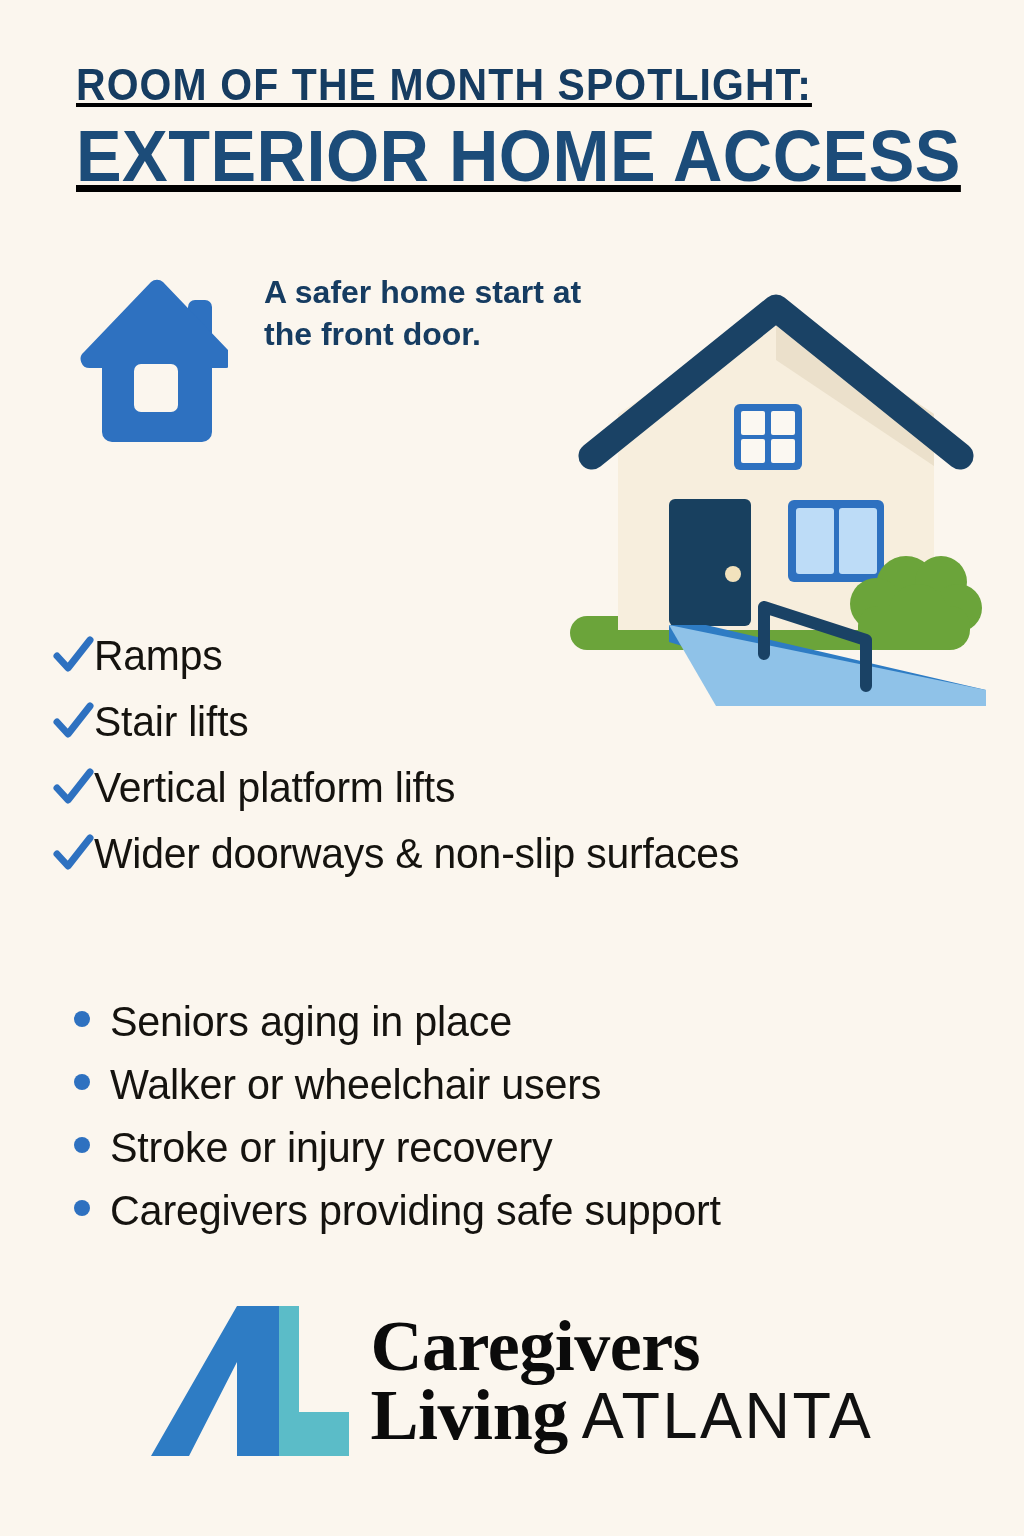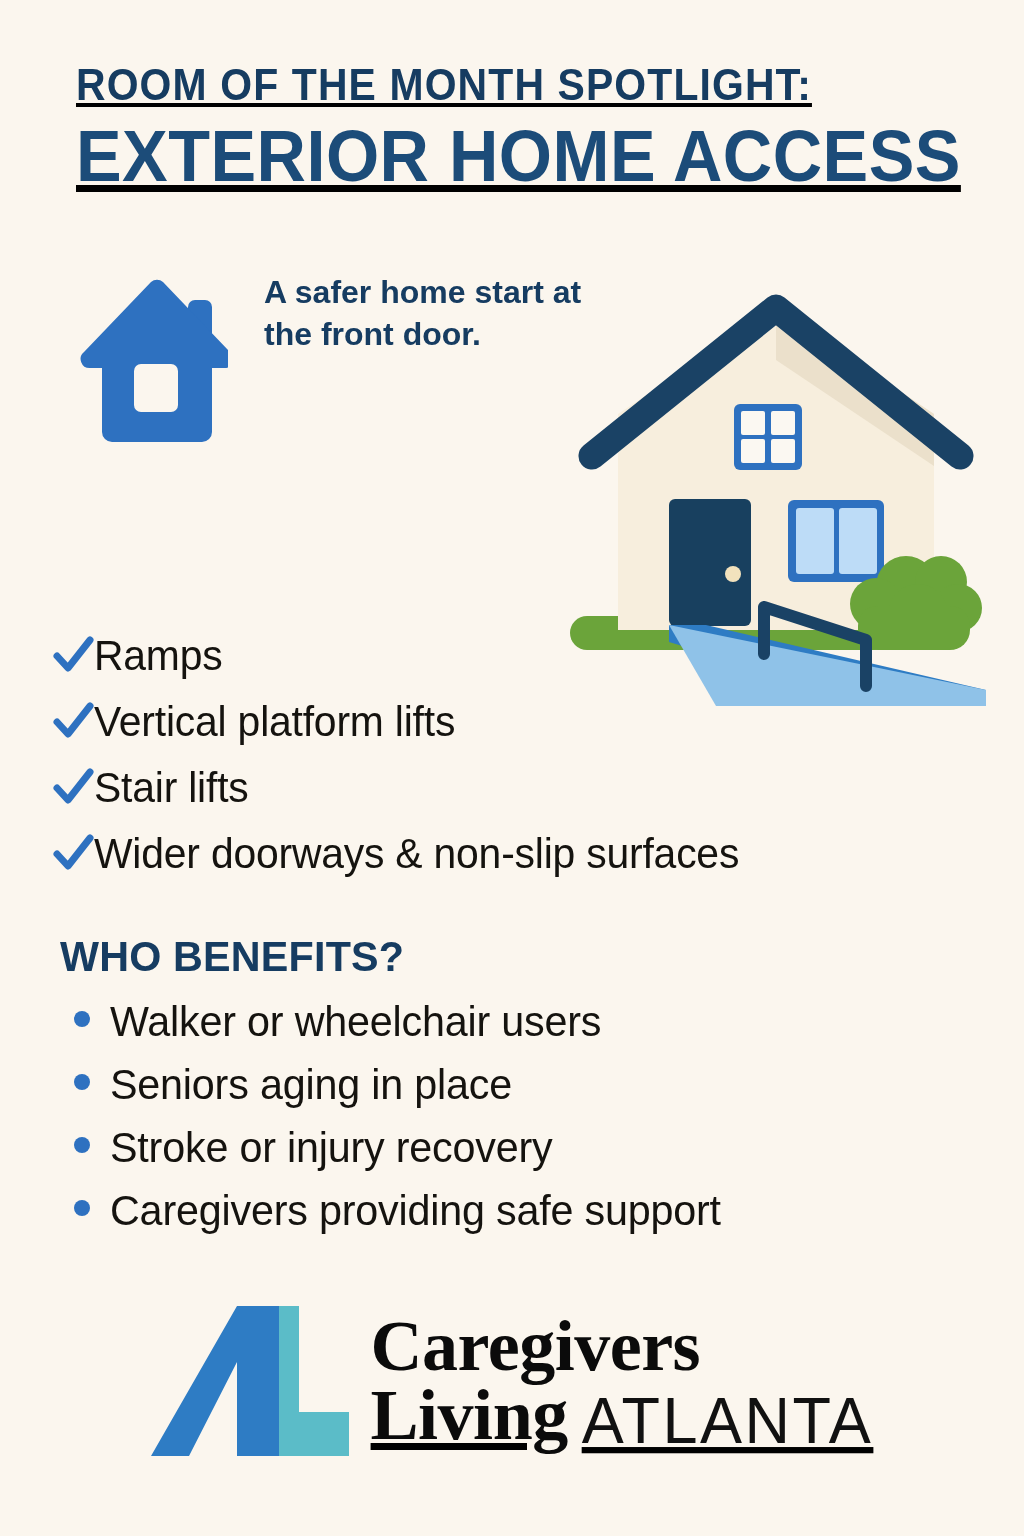--- a/index.html
+++ b/index.html
@@ -197,24 +197,23 @@
   .logo-line1 {
     font-family: "Liberation Serif", serif;
     font-weight: bold;
     font-size: 72px;
     line-height: 0.96;
     color: #0B0B0B;
     letter-spacing: -0.5px;
   }
   .logo-line2 {
     display: flex;
-    align-items: flex-end;
+    align-items: center;
     line-height: 0.96;
     margin-top: 0;
-    text-decoration: underline;
   }
   .logo-living {
     font-family: "Liberation Serif", serif;
     font-weight: bold;
     font-size: 72px;
     color: #0B0B0B;
     letter-spacing: -0.5px;
   }
   .logo-atlanta {
     font-family: "Liberation Sans", sans-serif;
@@ -298,48 +297,45 @@
     <div class="check-item">
       <svg class="check-mark" viewBox="0 0 42 40">
         <path d="M5 20 L16 32 L38 4" fill="none" stroke="#2E71C0" stroke-width="7" stroke-linecap="round" stroke-linejoin="round"></path>
       </svg>
       <span class="check-label">Ramps</span>
     </div>
     <div class="check-item">
       <svg class="check-mark" viewBox="0 0 42 40">
         <path d="M5 20 L16 32 L38 4" fill="none" stroke="#2E71C0" stroke-width="7" stroke-linecap="round" stroke-linejoin="round"></path>
       </svg>
-      <span class="check-label">Vertical platform lifts</span>
+      <span class="check-label">Stair lifts</span>
     </div>
     <div class="check-item">
       <svg class="check-mark" viewBox="0 0 42 40">
         <path d="M5 20 L16 32 L38 4" fill="none" stroke="#2E71C0" stroke-width="7" stroke-linecap="round" stroke-linejoin="round"></path>
       </svg>
-      <span class="check-label">Stair lifts</span>
+      <span class="check-label">Vertical platform lifts</span>
     </div>
     <div class="check-item">
       <svg class="check-mark" viewBox="0 0 42 40">
         <path d="M5 20 L16 32 L38 4" fill="none" stroke="#2E71C0" stroke-width="7" stroke-linecap="round" stroke-linejoin="round"></path>
       </svg>
       <span class="check-label">Wider doorways &amp; non-slip surfaces</span>
     </div>
   </div>
 
-  <div class="sec-benefits">
-    <div class="sec-head">WHO BENEFITS?</div>
-  </div>
 
   <div class="bullet-list">
     <div class="bullet-item">
       <span class="bullet-dot"></span>
-      <span class="bullet-label">Walker or wheelchair users</span>
+      <span class="bullet-label">Seniors aging in place</span>
     </div>
     <div class="bullet-item">
       <span class="bullet-dot"></span>
-      <span class="bullet-label">Seniors aging in place</span>
+      <span class="bullet-label">Walker or wheelchair users</span>
     </div>
     <div class="bullet-item">
       <span class="bullet-dot"></span>
       <span class="bullet-label">Stroke or injury recovery</span>
     </div>
     <div class="bullet-item">
       <span class="bullet-dot"></span>
       <span class="bullet-label">Caregivers providing safe support</span>
     </div>
   </div>

